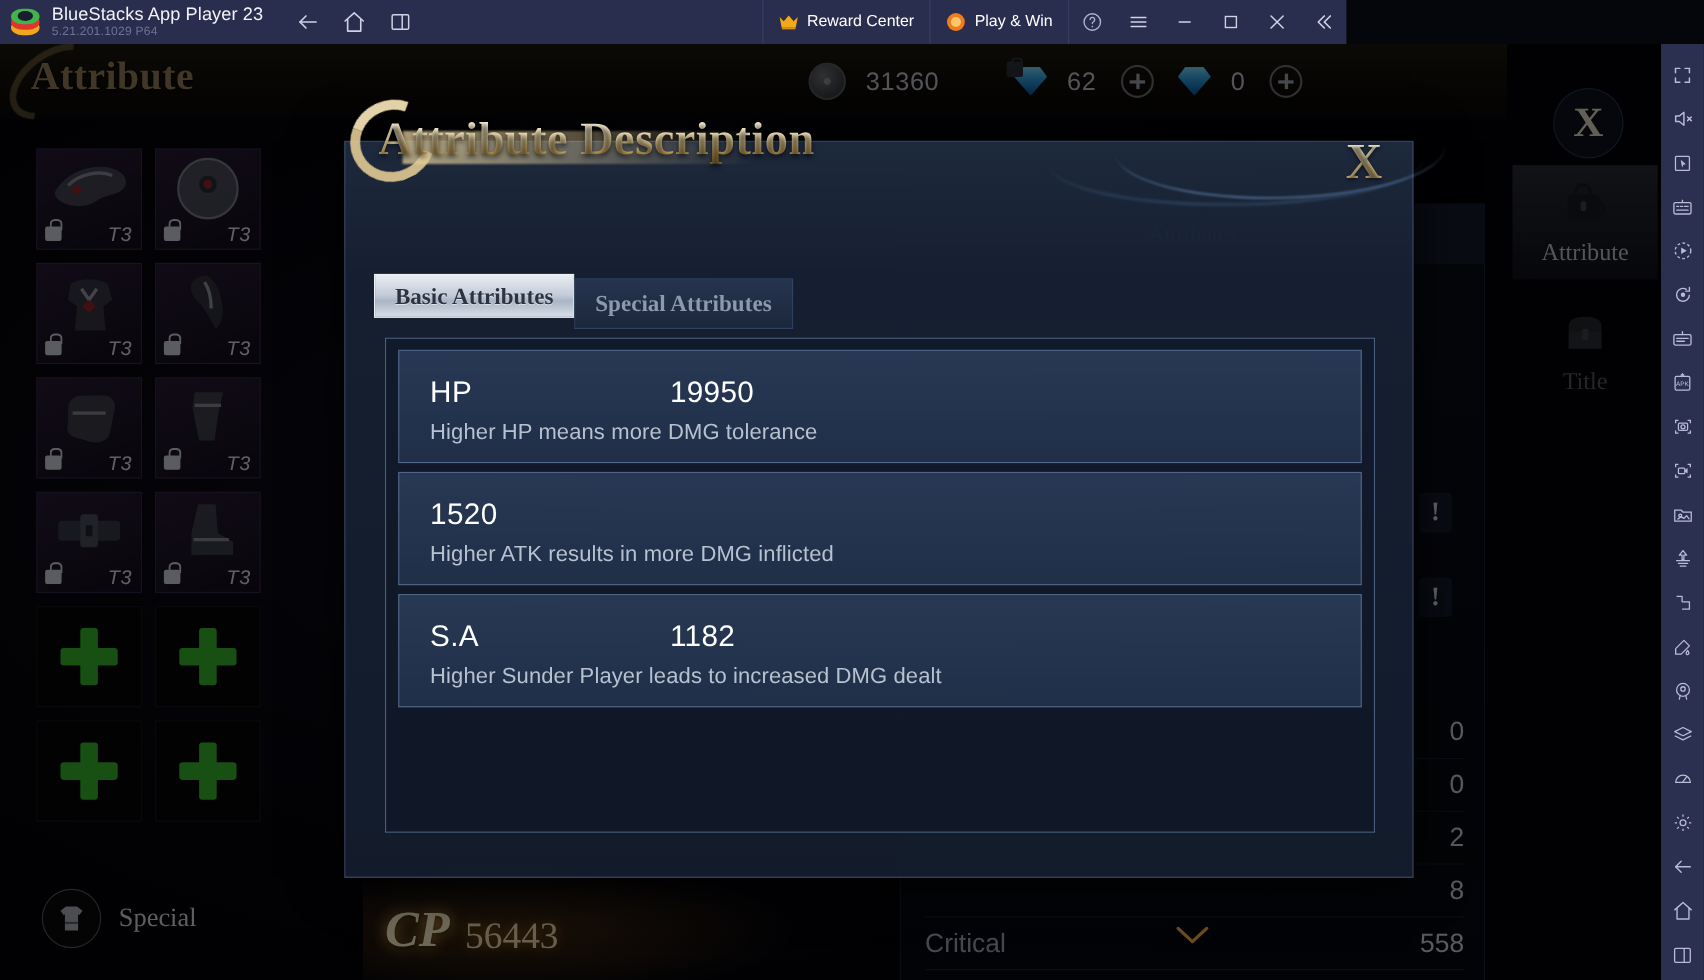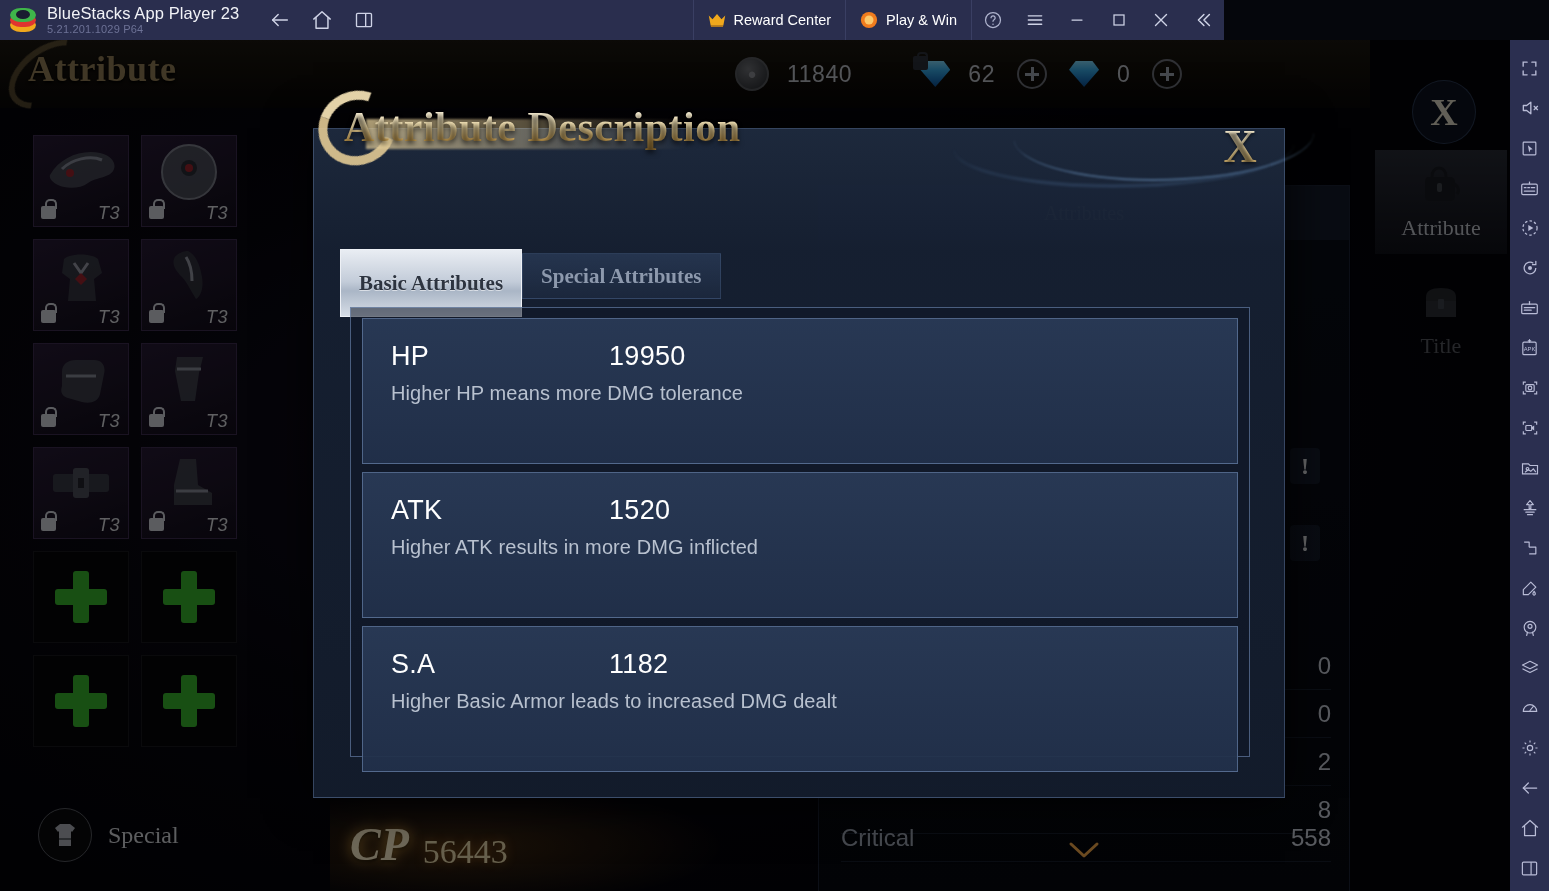--- a/index.html
+++ b/index.html
@@ -273,30 +273,30 @@
     font-family: "Liberation Serif", serif; font-weight: bold; font-size: 21px;
     cursor: pointer; color: #8d99ad;
     background: linear-gradient(180deg, rgba(40,56,84,.85), rgba(28,40,62,.85));
     border: 1px solid rgba(90,118,160,.28);
   }
   .dtab.active {
     color: #2d3440;
     background: linear-gradient(180deg, #e9edf3 0%, #c3ccd9 48%, #aab6c6 62%, #d7dee7 100%);
     border: 1px solid #eef1f6;
     text-shadow: 0 1px 0 rgba(255,255,255,.55);
-    height: 68px; margin-top: -4px;
+    height: 40px; margin-top: -4px;
   }
 
   #dlg-list {
     position: absolute; left: 36px; top: 178px; width: 900px; height: 450px;
     background: rgba(14,22,38,.55); border: 1px solid rgba(122,152,196,.55);
     padding: 10px 11px;
   }
   .attr-card {
-    position: relative; height: 146px; margin-bottom: 8px;
+    position: relative; height: 103px; margin-bottom: 8px;
     background: linear-gradient(180deg, rgba(41,58,86,.95), rgba(33,48,74,.95));
     border: 1px solid rgba(118,146,188,.55);
     padding: 22px 28px 0 28px;
   }
   .attr-top { display: flex; align-items: baseline; }
   .attr-name { color: #ffffff; font-size: 27px; width: 218px; letter-spacing: .3px; }
   .attr-value { color: #ffffff; font-size: 27px; letter-spacing: .3px; }
   .attr-desc { margin-top: 10px; color: #b8c1cf; font-size: 20px; letter-spacing: .1px; }
 </style>
 </head>
@@ -396,21 +396,21 @@
   <div id="game">
 
     <div id="page-title-bar">
       <div id="title-swirl"></div>
       <div id="page-title">Attribute</div>
     </div>
 
     <div id="currency">
       <div class="cur-group">
         <div class="coin-ico">●</div>
-        <div class="cur-val">11840</div>
+        <div class="cur-val">31360</div>
       </div>
       <div class="cur-group" style="margin-left:68px;">
         <div class="gem">
           <div class="gembody"></div>
             <div class="lock"></div>
         </div>
         <div class="cur-val">62</div>
         <div class="plus-btn"></div>
       </div>
       <div class="cur-group" style="margin-left:22px;">
@@ -567,21 +567,21 @@
         <span class="sv">0</span>
       </div>
       <div class="stat-row" style="top:552px;">
         <span></span>
         <span class="sv">2</span>
       </div>
       <div class="stat-row" style="top:600px;">
         <span></span>
         <span class="sv">8</span>
       </div>
-      <div class="stat-row" style="top:628px;gap:43px;">
+      <div class="stat-row" style="top:648px;gap:43px;">
         <span>Critical</span>
         <span class="sv">558</span>
       </div>
       <div class="stat-row" style="top:696px; opacity:.55; border-bottom:none;">
         
         
       </div>
       <div id="scroll-chevron">
         <svg width="470" height="26" viewBox="0 0 470 26">
           <defs>
@@ -649,31 +649,30 @@
       <div id="dlg-list">
         <div class="attr-card">
           <div class="attr-top">
             <div class="attr-name">HP</div>
             <div class="attr-value">19950</div>
           </div>
           <div class="attr-desc">Higher HP means more DMG tolerance</div>
         </div>
         <div class="attr-card">
           <div class="attr-top">
-            <div class="attr-name">ATK</div>
             <div class="attr-value">1520</div>
           </div>
           <div class="attr-desc">Higher ATK results in more DMG inflicted</div>
         </div>
         <div class="attr-card">
           <div class="attr-top">
             <div class="attr-name">S.A</div>
             <div class="attr-value">1182</div>
           </div>
-          <div class="attr-desc">Higher Basic Armor leads to increased DMG dealt</div>
+          <div class="attr-desc">Higher Sunder Player leads to increased DMG dealt</div>
         </div>
       </div>
     </div>
 
   </div>
 
   <div id="sidebar">
     <div class="sb-ico">
         <svg width="19" height="19" viewBox="0 0 24 24" fill="none" stroke="#b9bcd6" stroke-width="1.7" stroke-linecap="round">
           <path d="M4 9V4h5M20 9V4h-5M4 15v5h5M20 15v5h-5"></path>

